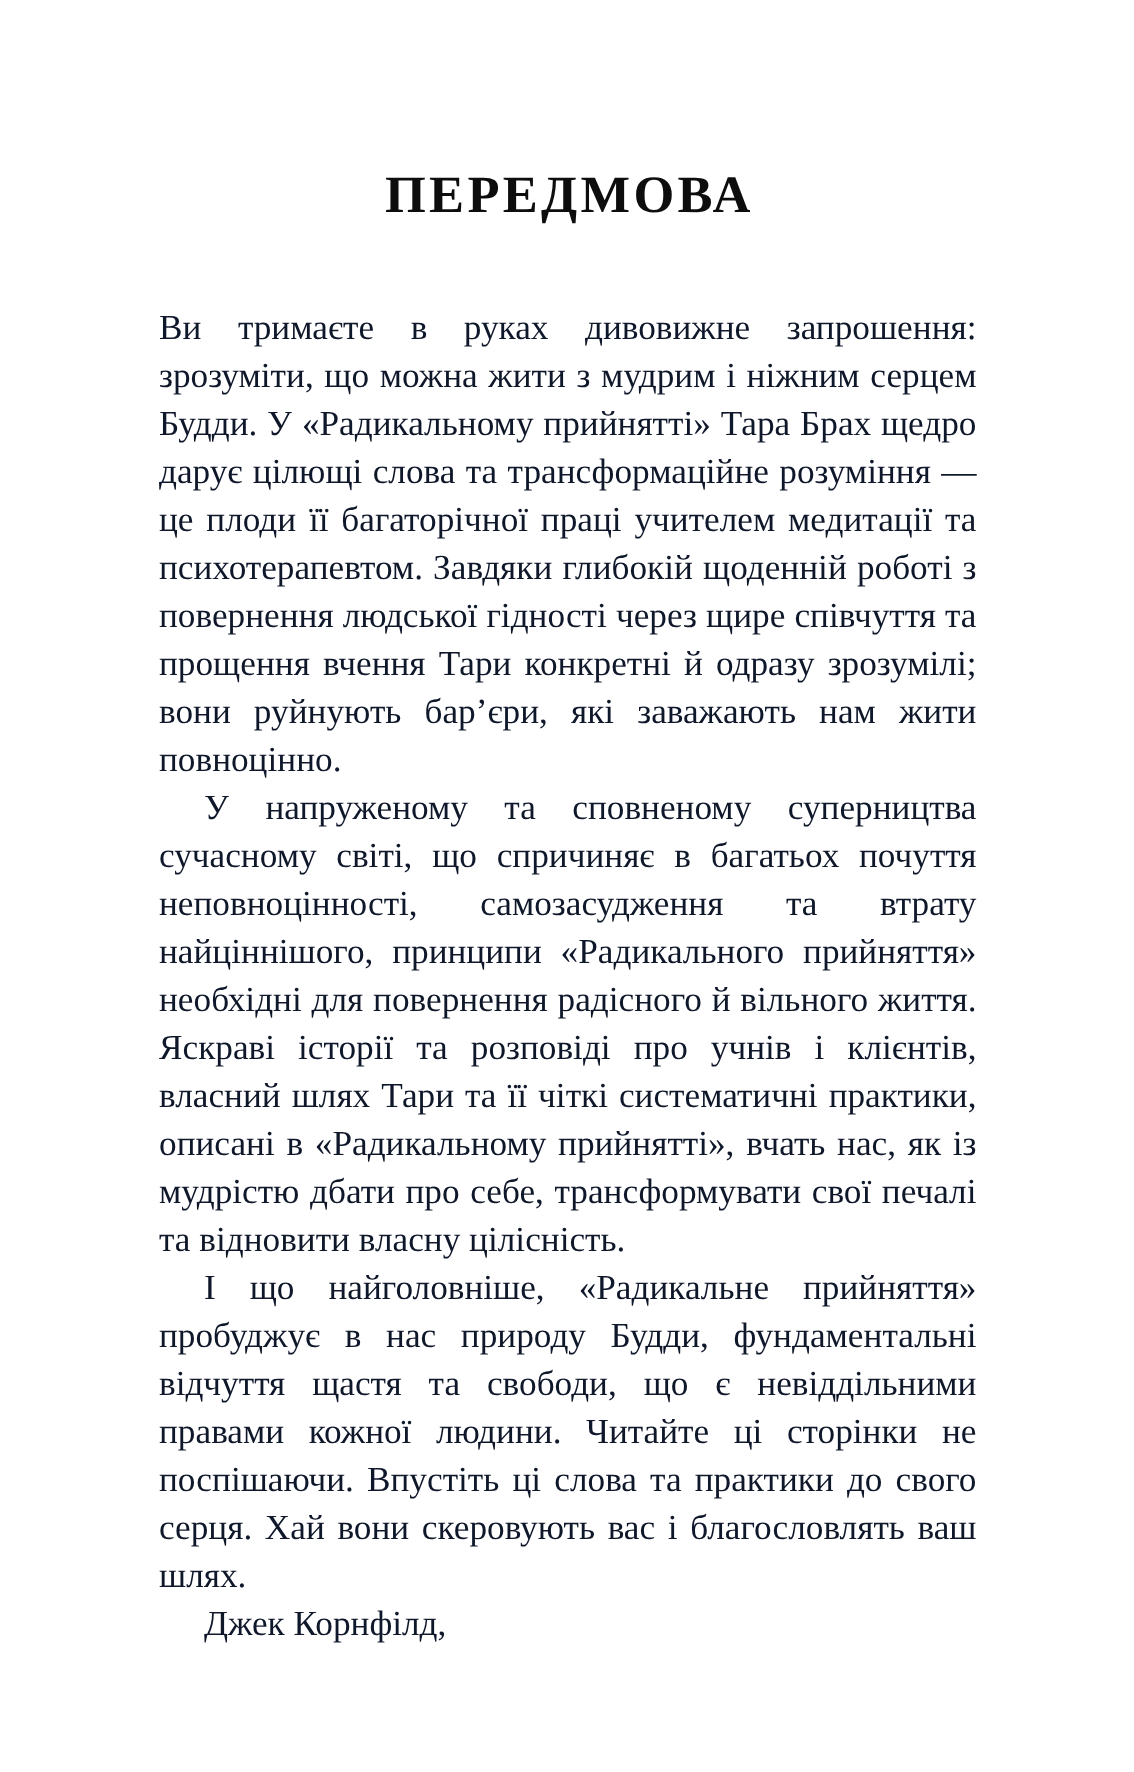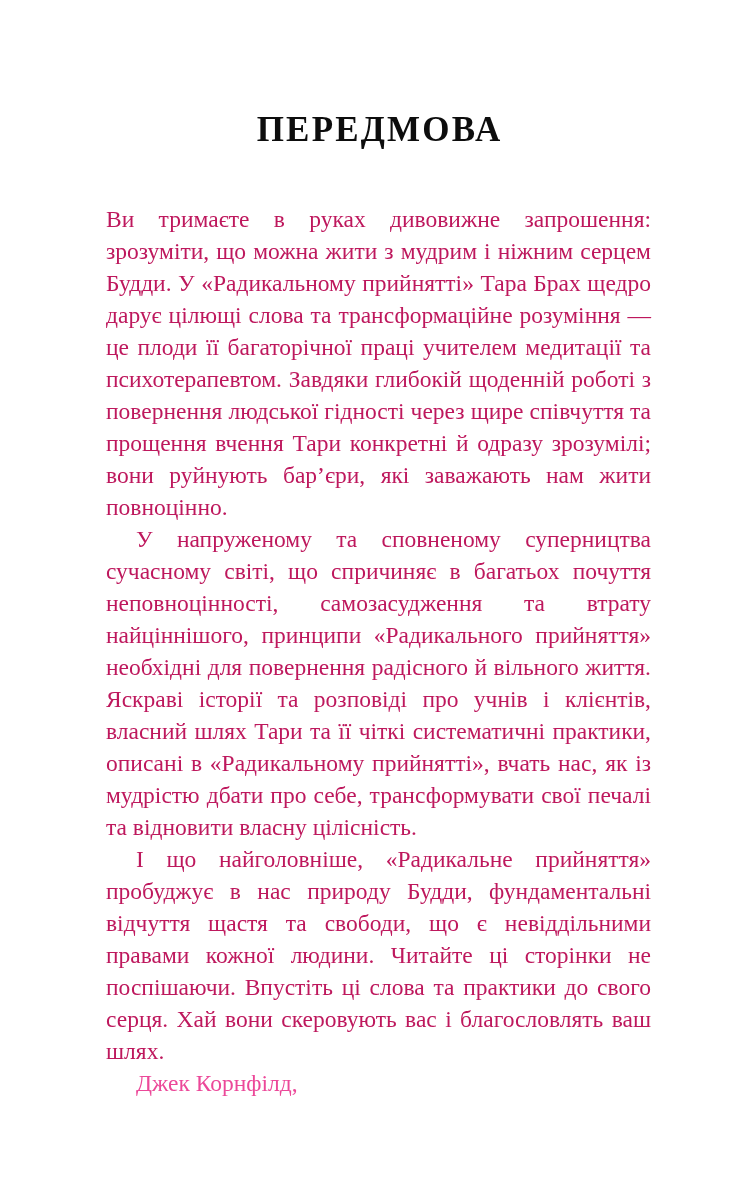--- a/index.html
+++ b/index.html
@@ -50,33 +50,33 @@
 
   p.para {
     margin: 0;
     padding: 0;
     font-size: 23.5px;
     line-height: 32px;
     text-align: justify;
     text-justify: inter-word;
     hyphens: manual;
     text-indent: 30px;
-    color: #be185d;
+    color: #0f172a;
   }
 
   p.para.first {
     text-indent: 0;
   }
 
   .signature {
     margin: 0;
     padding: 0;
     font-size: 23.5px;
     line-height: 32px;
-    color: #ec4899;
+    color: #0f172a;
   }
 
   .signature .sig-line {
     display: block;
     padding-left: 30px;
     white-space: nowrap;
   }
 
   .signature .italic {
     font-style: italic;

